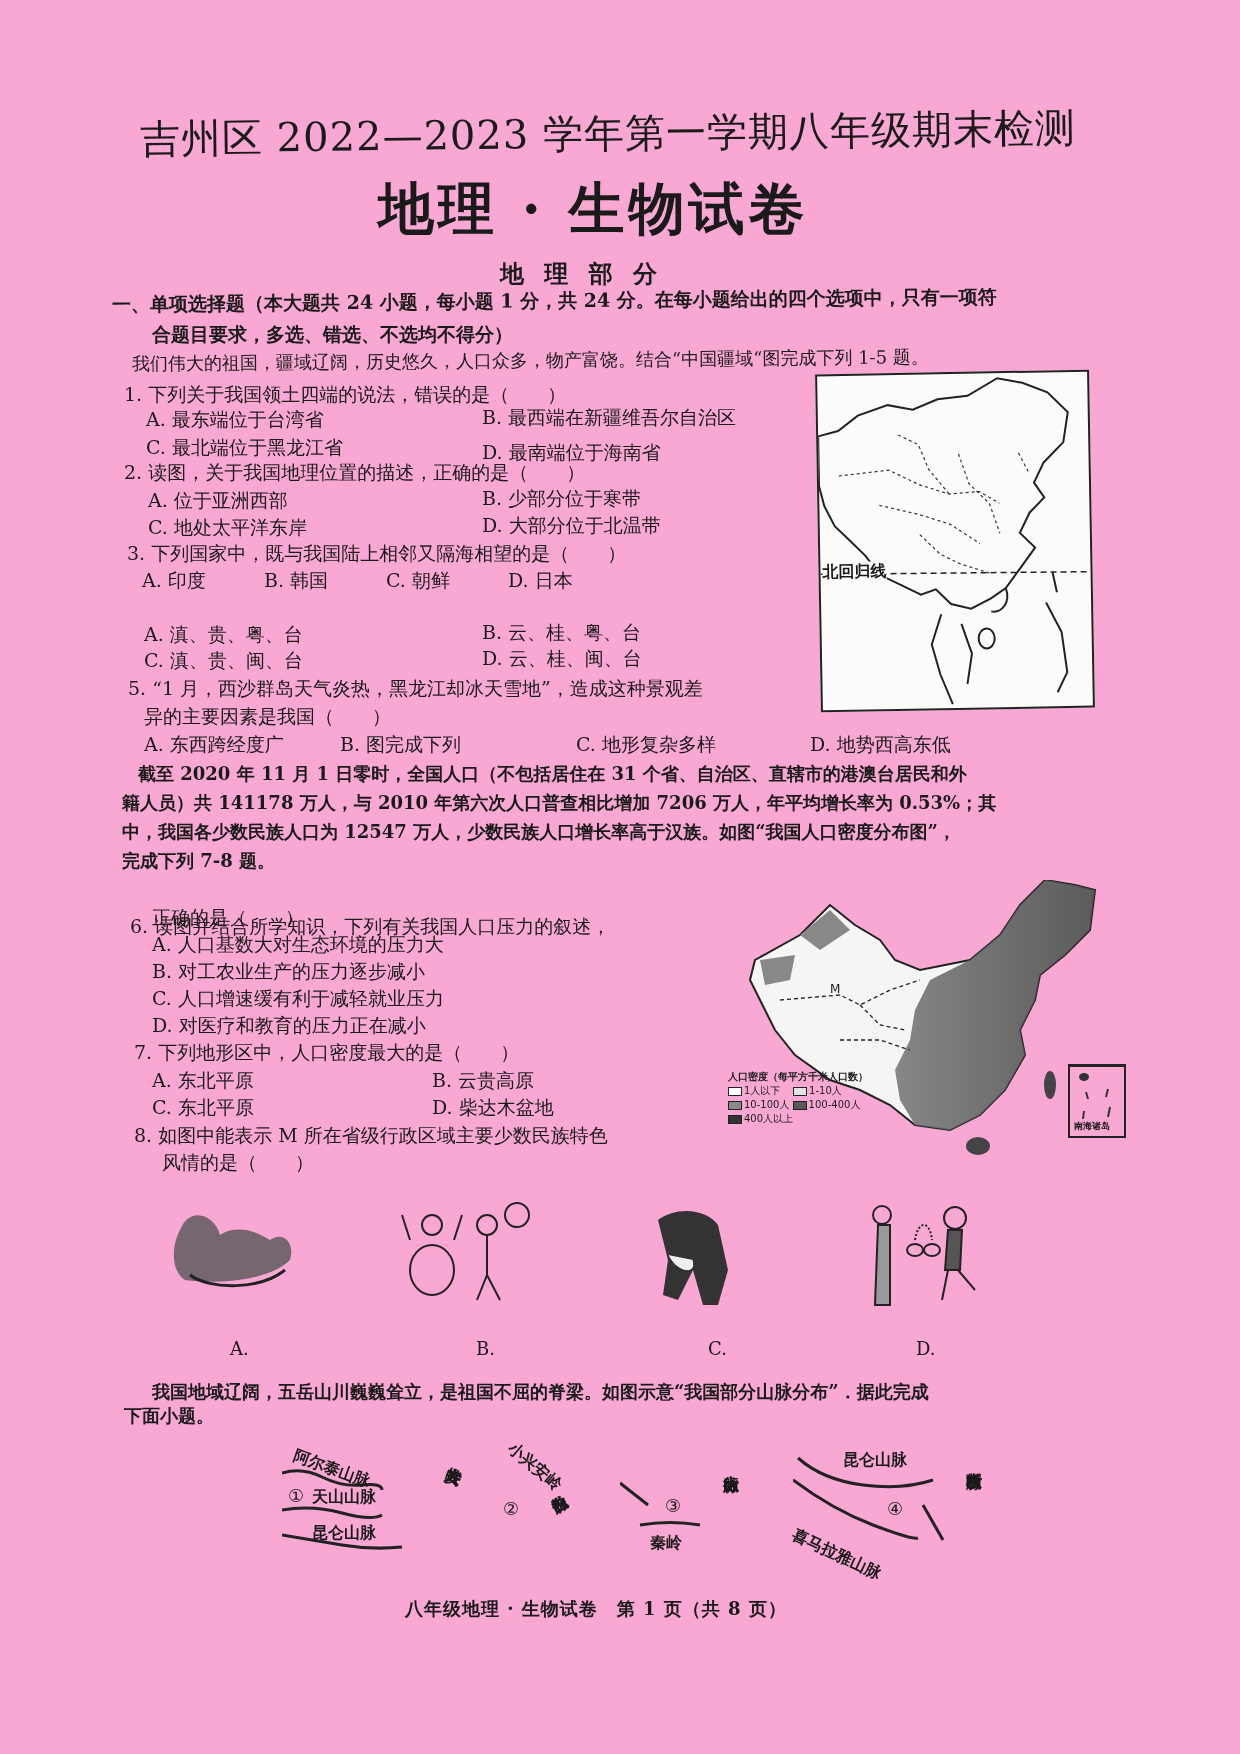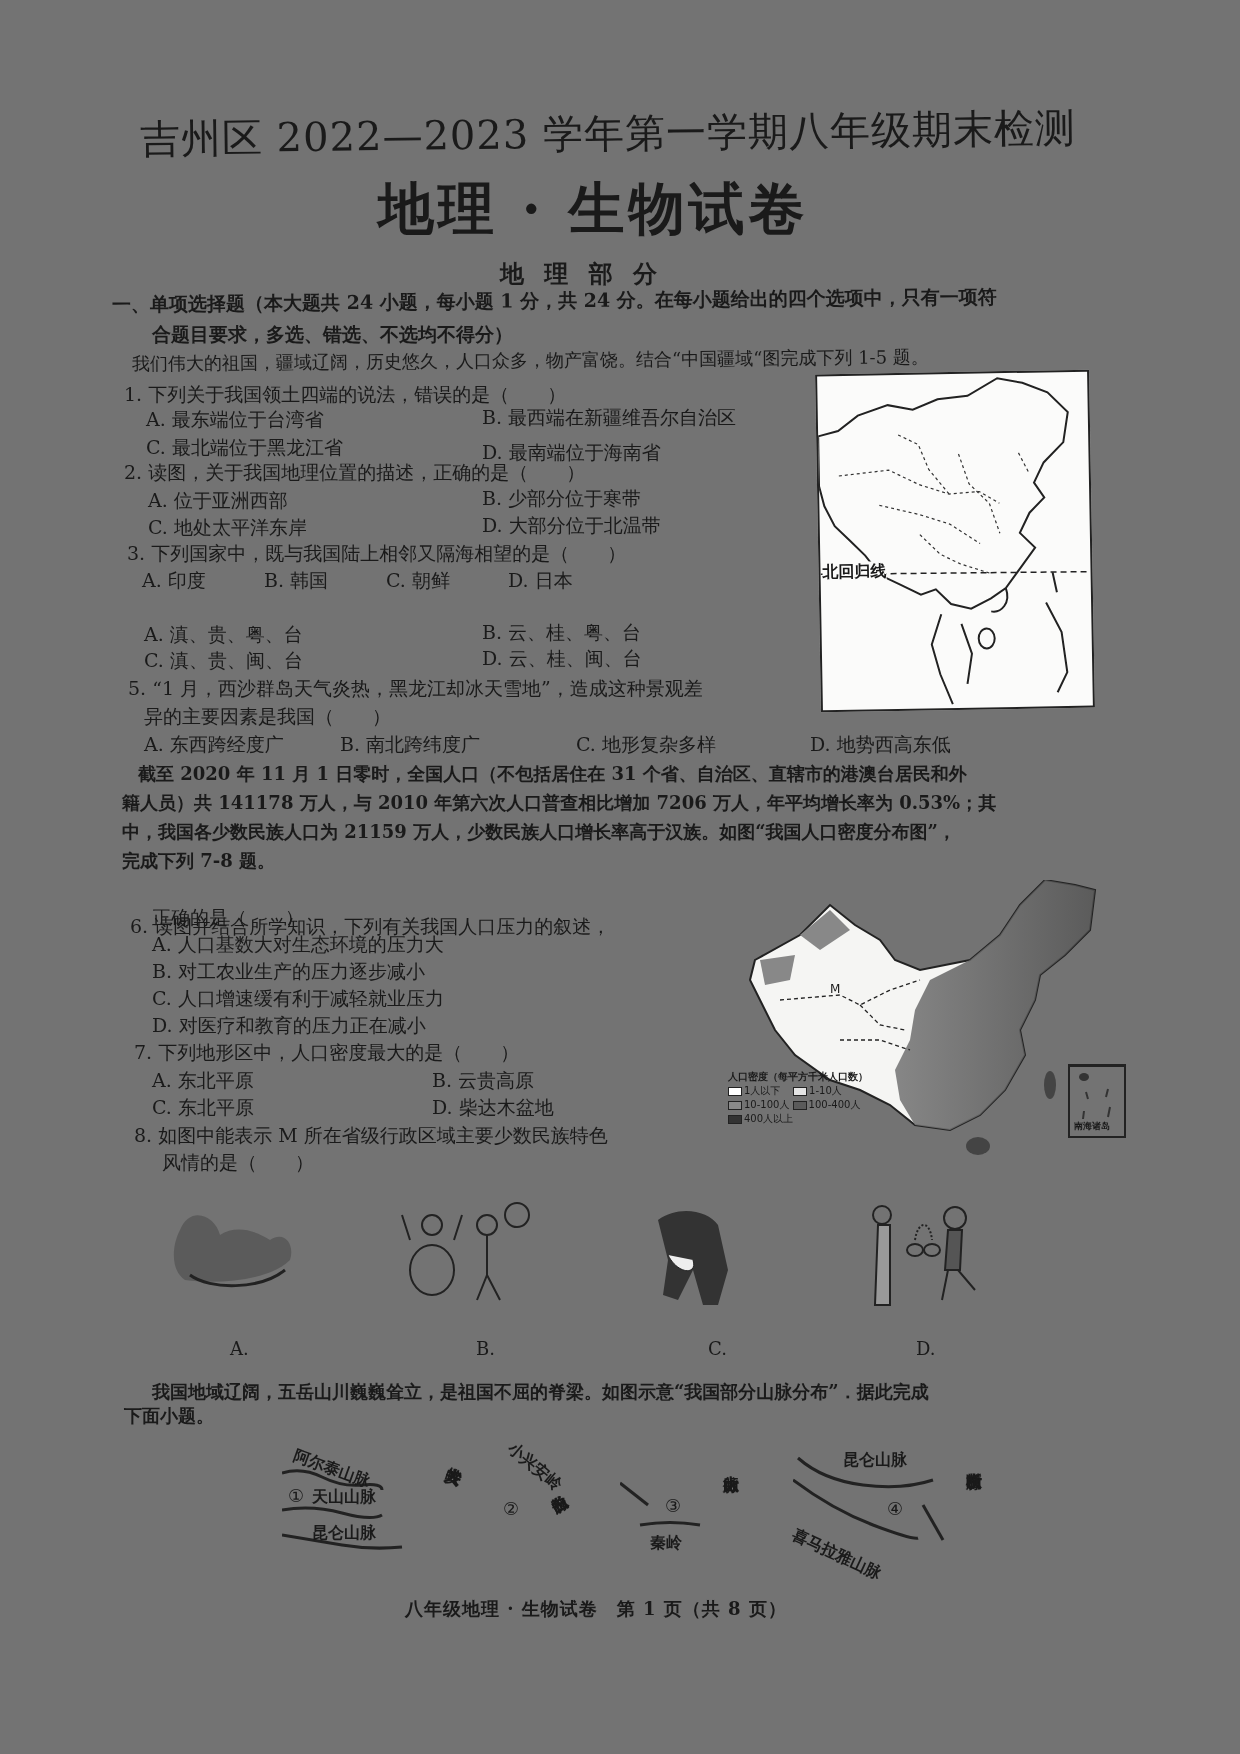--- a/index.html
+++ b/index.html
@@ -3,21 +3,21 @@
   <meta charset="utf-8">
   <style>
     * { box-sizing: border-box; margin: 0; padding: 0; }
     html, body { width: 1240px; height: 1754px; background: #f7f7f5; }
     body {
       position: relative;
       font-family: "DejaVu Serif", "Liberation Serif", serif;
       color: #1a1a1a;
       overflow: hidden;
     }
-    .page { position: absolute; inset: 0; background: #737373; }
+    .page { position: absolute; inset: 0; background: #f9a8d4; }
     .abs { position: absolute; white-space: nowrap; }
     .title-main {
       left: 140px; top: 112px; font-size: 40px; letter-spacing: 1px;
       transform: rotate(-0.7deg); transform-origin: left center;
     }
     .title-sub {
       left: 378px; top: 172px; font-size: 56px; font-weight: bold; letter-spacing: 4px;
     }
     .section-head { left: 500px; top: 258px; font-size: 24px; font-weight: bold; letter-spacing: 6px; }
     .instr { font-size: 19px; font-weight: bold; }
@@ -74,27 +74,27 @@
   <div class="abs opt" style="left:508px; top:568px;">D. 日本</div>
 
   <div class="abs opt" style="left:144px; top:622px;">A. 滇、贵、粤、台</div>
   <div class="abs opt" style="left:482px; top:620px;">B. 云、桂、粤、台</div>
   <div class="abs opt" style="left:144px; top:648px;">C. 滇、贵、闽、台</div>
   <div class="abs opt" style="left:482px; top:646px;">D. 云、桂、闽、台</div>
 
   <div class="abs txt" style="left:128px; top:676px;">5. “1 月，西沙群岛天气炎热，黑龙江却冰天雪地”，造成这种景观差</div>
   <div class="abs txt" style="left:144px; top:704px;">异的主要因素是我国（　　）</div>
   <div class="abs opt" style="left:144px; top:732px;">A. 东西跨经度广</div>
-  <div class="abs opt" style="left:340px; top:732px;">B. 南北跨纬度广</div>
+  <div class="abs opt" style="left:340px; top:732px;">B. 图完成下列</div>
   <div class="abs opt" style="left:576px; top:732px;">C. 地形复杂多样</div>
   <div class="abs opt" style="left:810px; top:732px;">D. 地势西高东低</div>
 
   <div class="abs txt-sm" style="left:138px; top:762px; font-weight:bold;">截至 2020 年 11 月 1 日零时，全国人口（不包括居住在 31 个省、自治区、直辖市的港澳台居民和外</div>
   <div class="abs txt-sm" style="left:122px; top:791px; font-weight:bold;">籍人员）共 141178 万人，与 2010 年第六次人口普查相比增加 7206 万人，年平均增长率为 0.53%；其</div>
-  <div class="abs txt-sm" style="left:122px; top:820px; font-weight:bold;">中，我国各少数民族人口为 21159 万人，少数民族人口增长率高于汉族。如图“我国人口密度分布图”，</div>
+  <div class="abs txt-sm" style="left:122px; top:820px; font-weight:bold;">中，我国各少数民族人口为 12547 万人，少数民族人口增长率高于汉族。如图“我国人口密度分布图”，</div>
   <div class="abs txt-sm" style="left:122px; top:849px; font-weight:bold;">完成下列 7-8 题。</div>
 
   <div class="abs txt" style="left:130px; top:878px;margin-top:36px;">6. 读图并结合所学知识，下列有关我国人口压力的叙述，</div>
   <div class="abs txt" style="left:152px; top:905px;">正确的是（　　）</div>
   <div class="abs opt" style="left:152px; top:932px;">A. 人口基数大对生态环境的压力大</div>
   <div class="abs opt" style="left:152px; top:959px;">B. 对工农业生产的压力逐步减小</div>
   <div class="abs opt" style="left:152px; top:986px;">C. 人口增速缓有利于减轻就业压力</div>
   <div class="abs opt" style="left:152px; top:1013px;">D. 对医疗和教育的压力正在减小</div>
 
   <div class="abs txt" style="left:134px; top:1040px;">7. 下列地形区中，人口密度最大的是（　　）</div>

